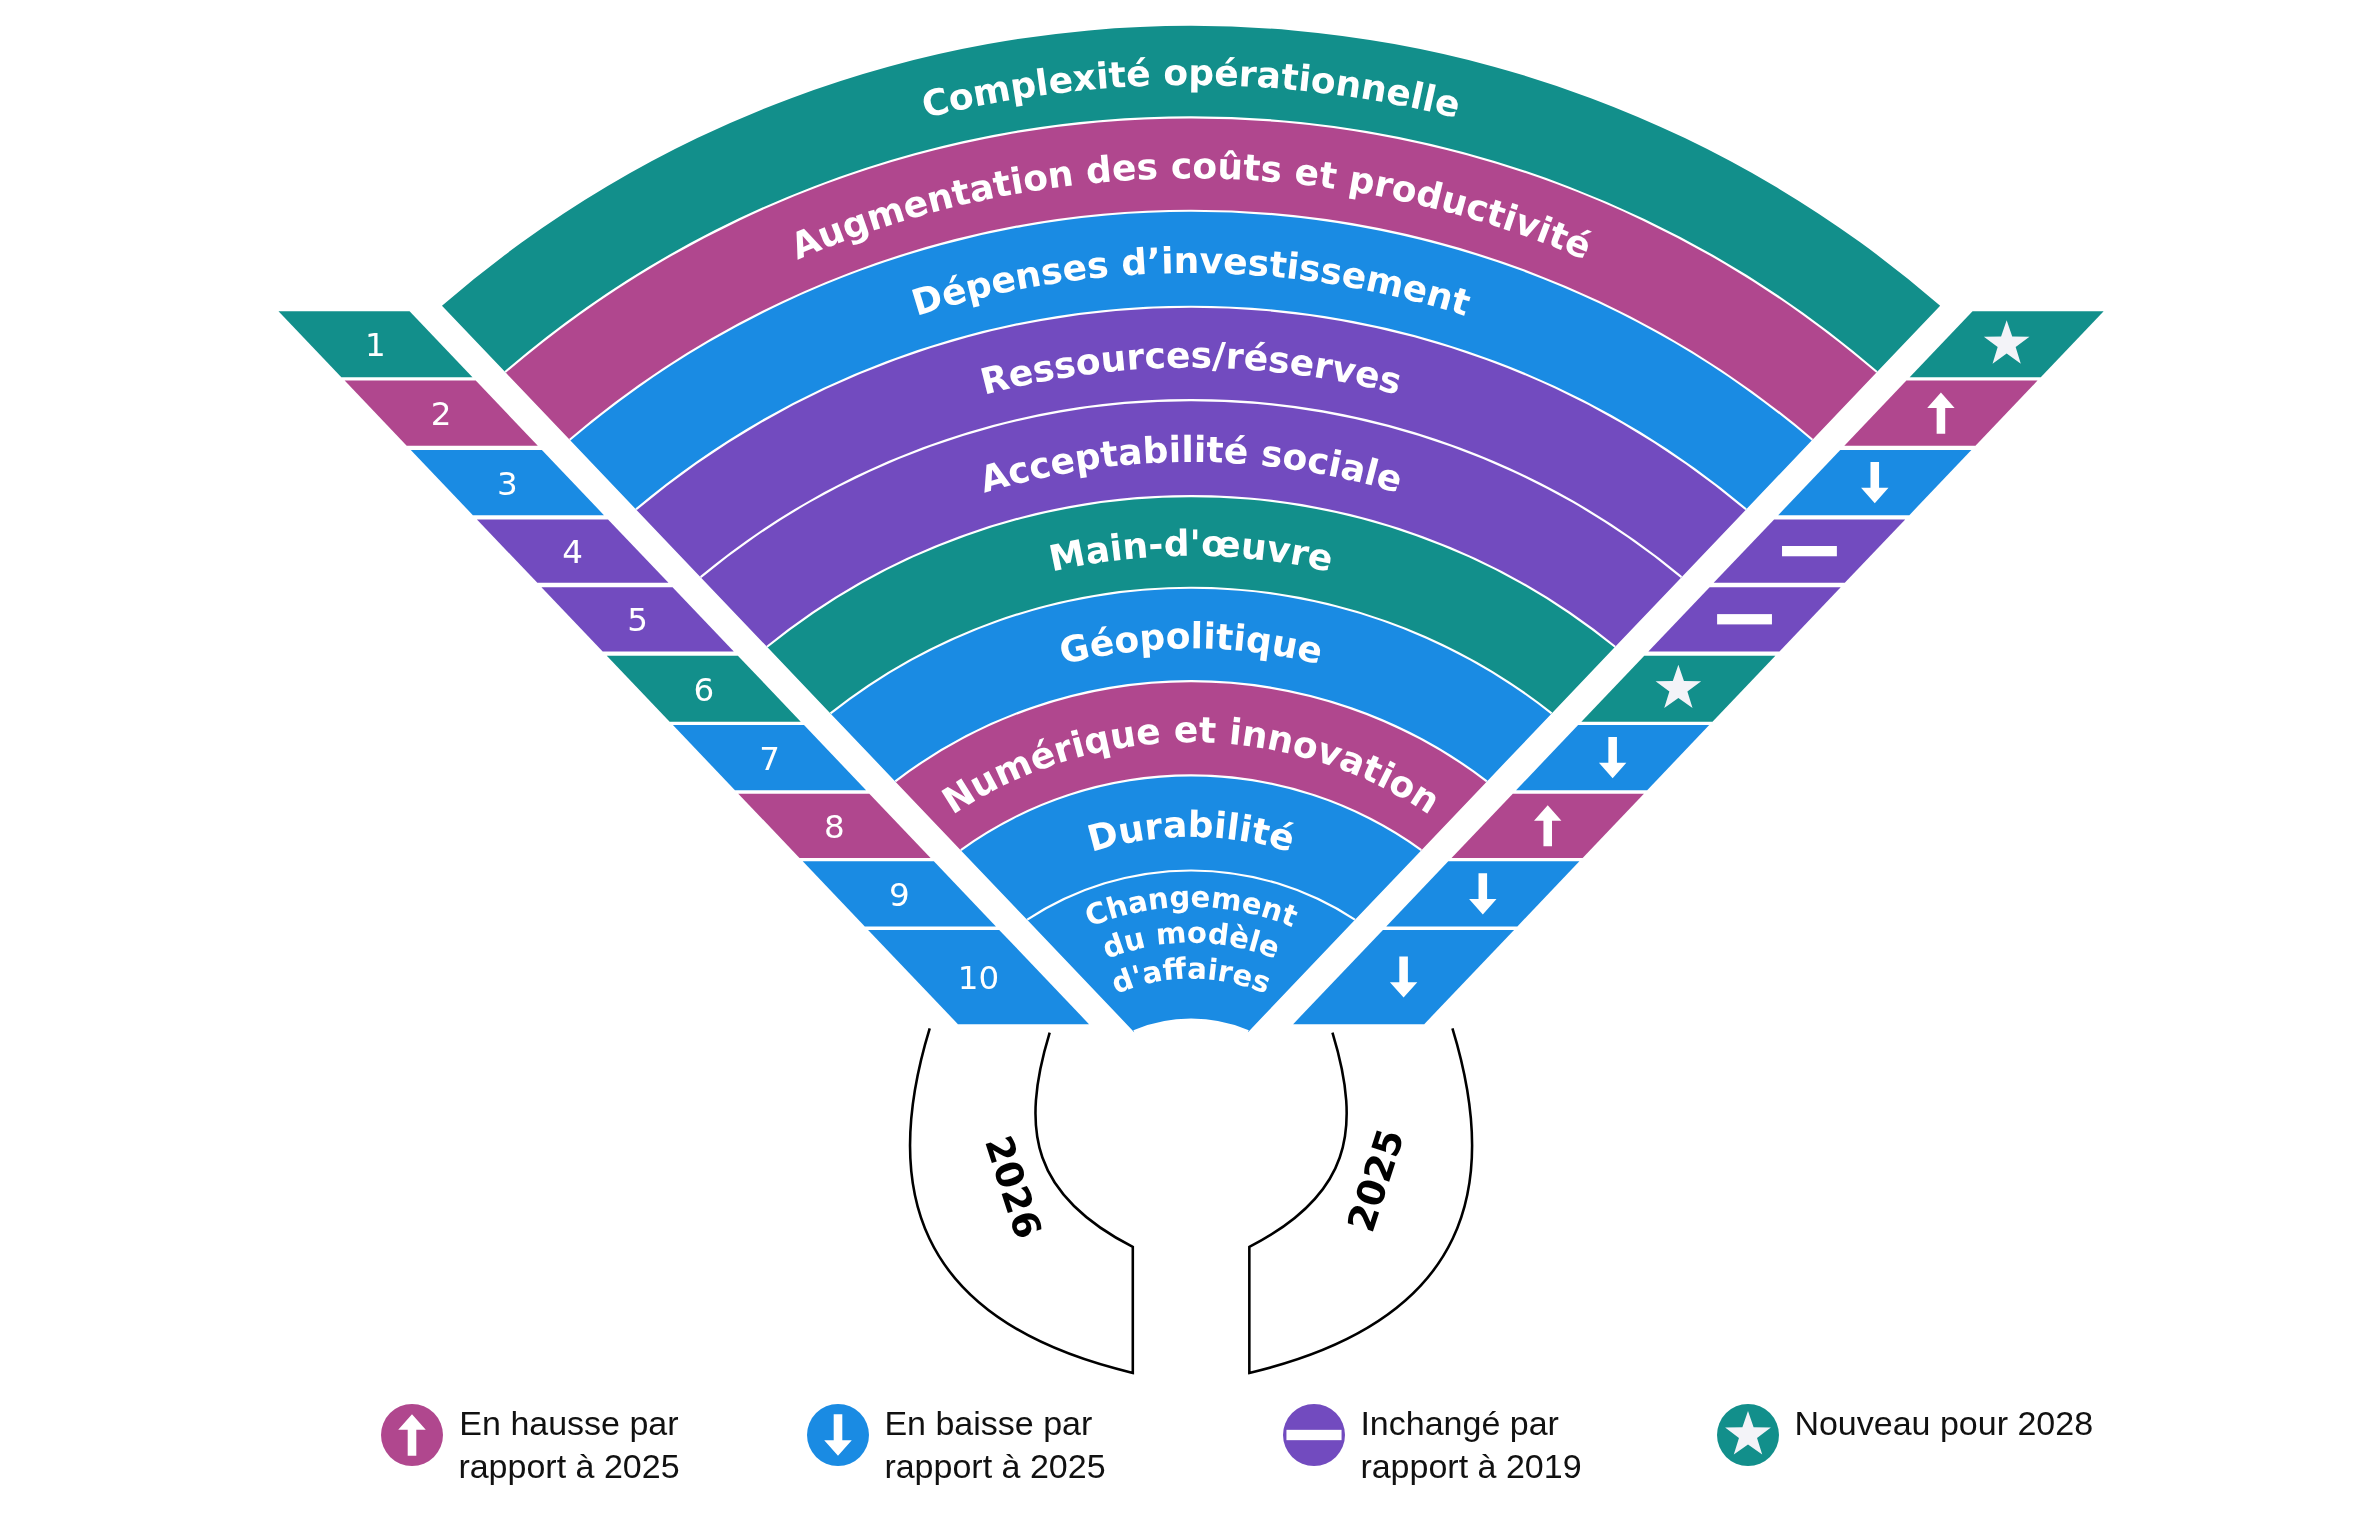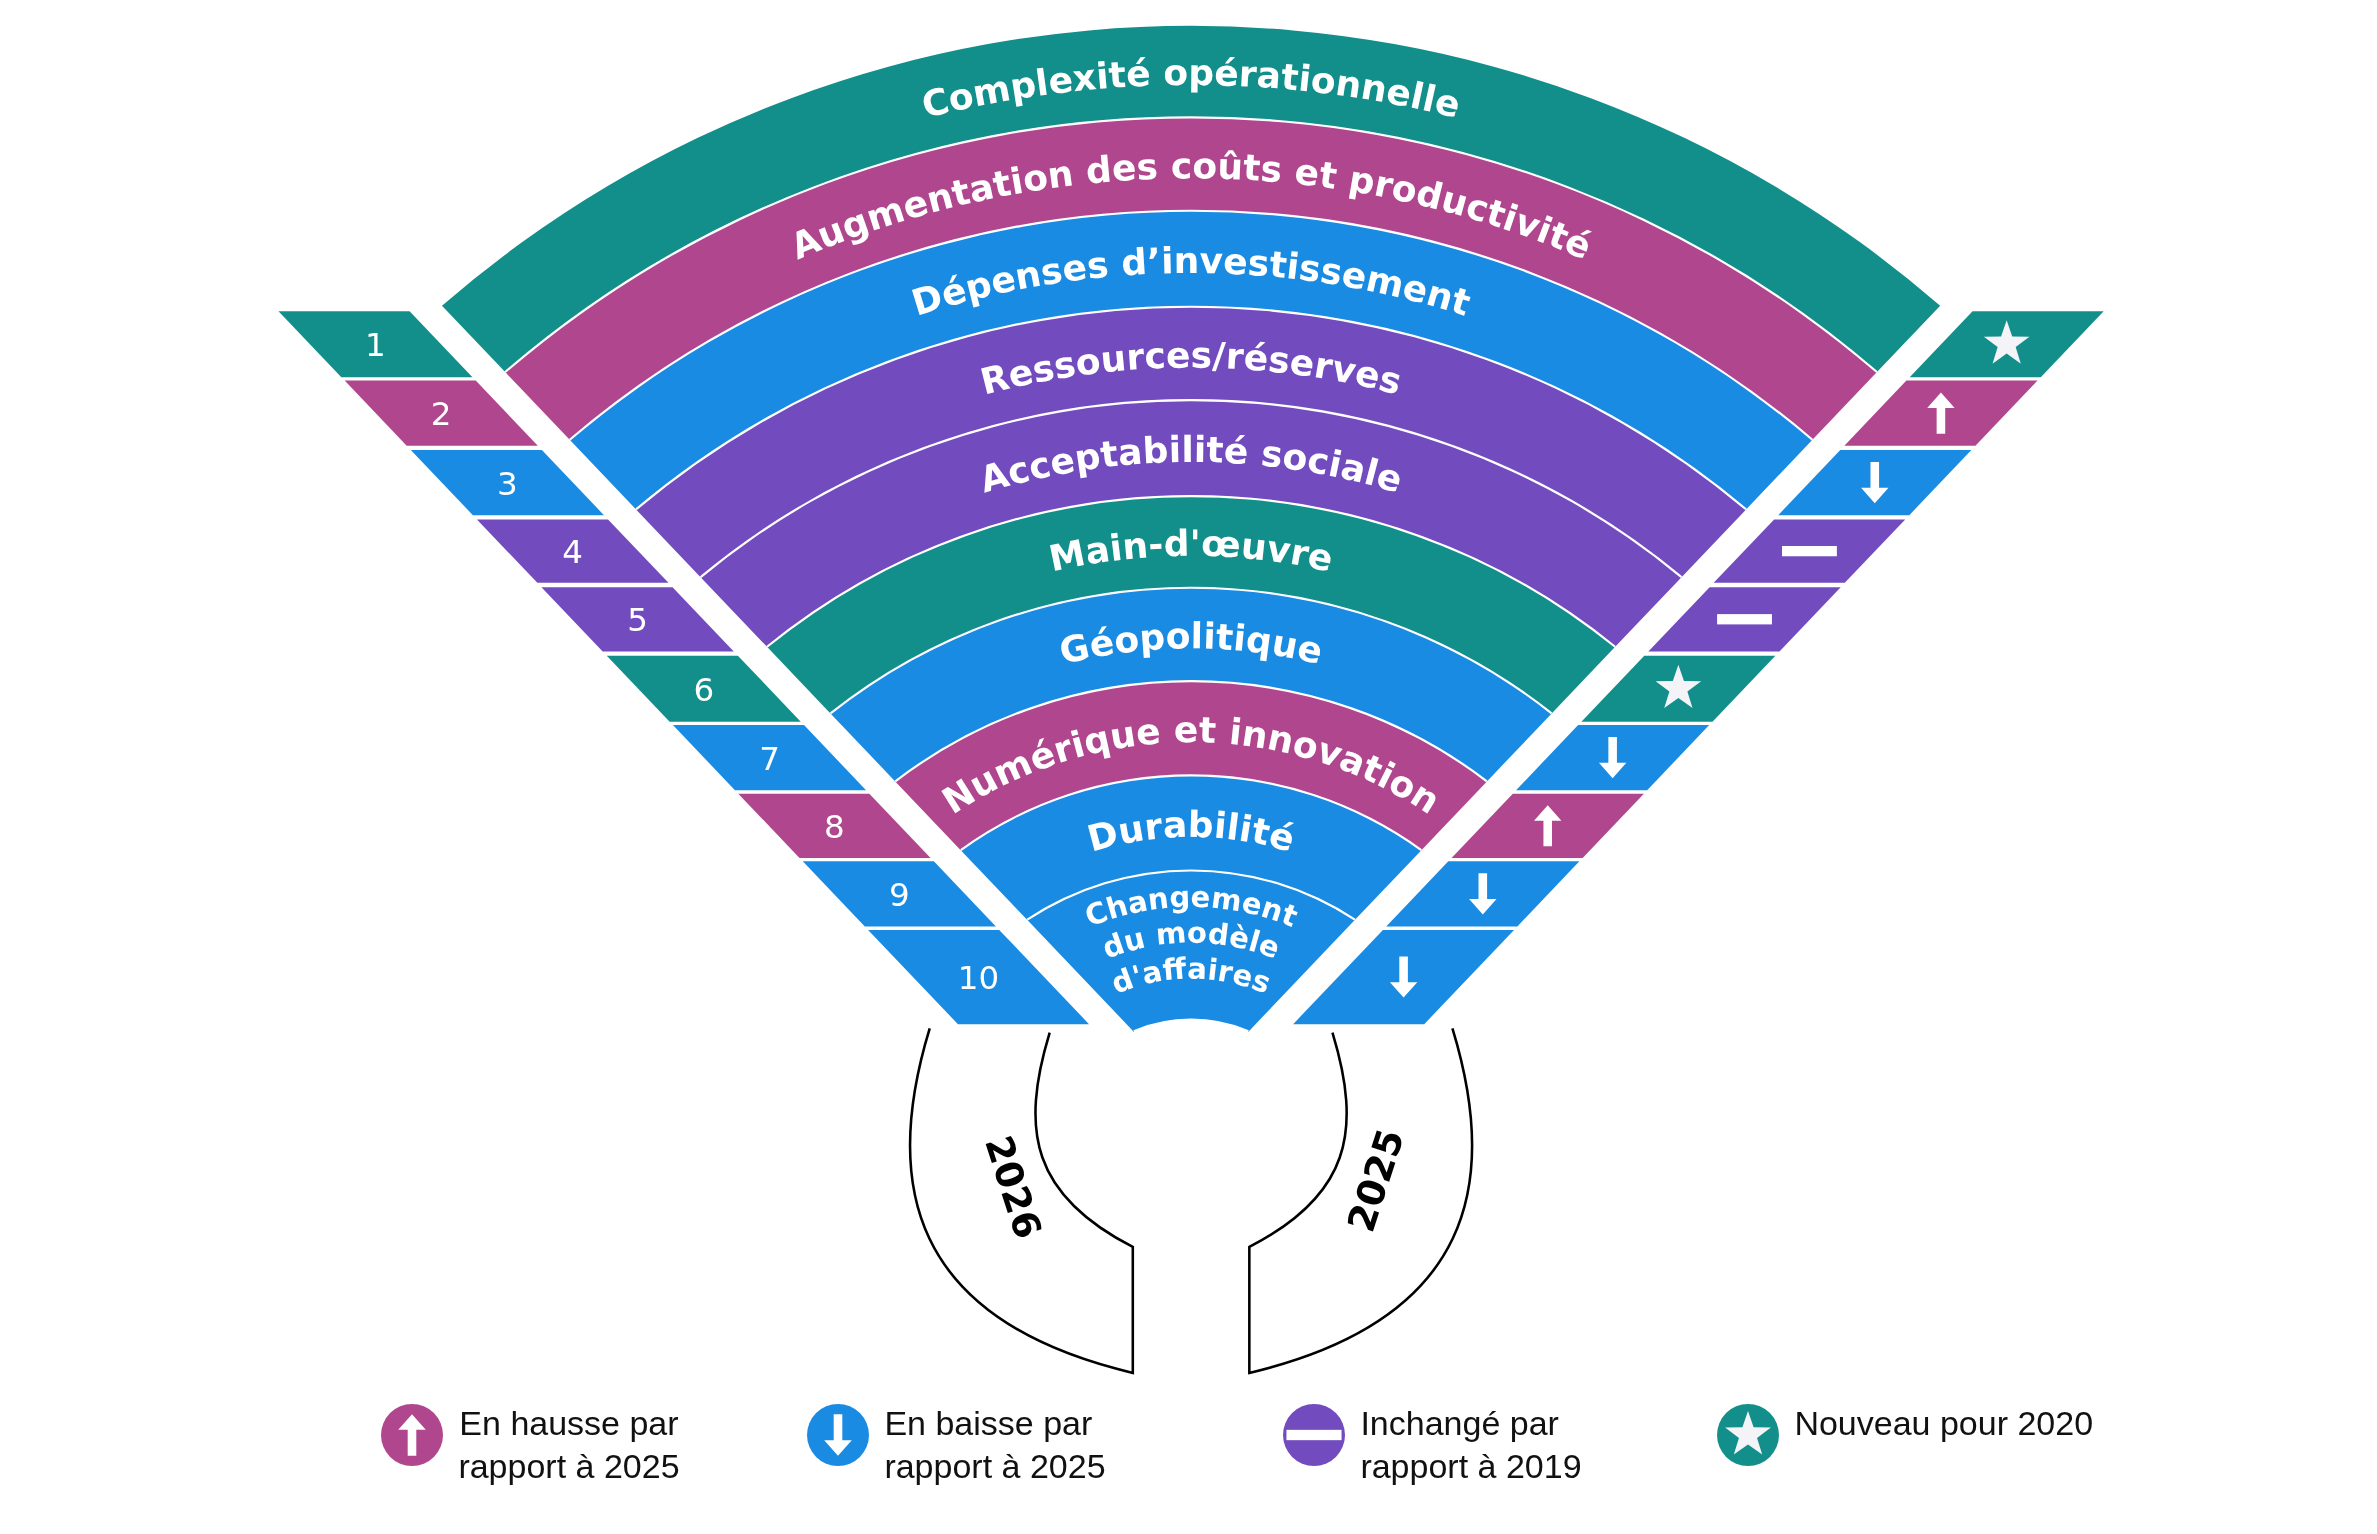--- a/index.html
+++ b/index.html
@@ -173,16 +173,16 @@
 rapport à 2019</div>
   </div>
   <div class="legend-item" style="left:1717px;">
     <div class="legend-icon" style="background: rgb(18, 143, 139);">
         <svg width="62" height="62" viewBox="-36 -36 72 72">
           <g transform="translate(0,0)">
             <polygon points="0.0,-28.0 6.5,-8.9 26.6,-8.7 10.5,3.4 16.5,22.7 0.0,11.0 -16.5,22.7 -10.5,3.4 -26.6,-8.7 -6.5,-8.9" fill="#f3f3f8"></polygon>
           </g>
         </svg>
       </div>
-    <div class="legend-text">Nouveau pour 2020</div>
+    <div class="legend-text">Nouveau pour 2028</div>
   </div>
 </div>
 
 
 </body></html>

